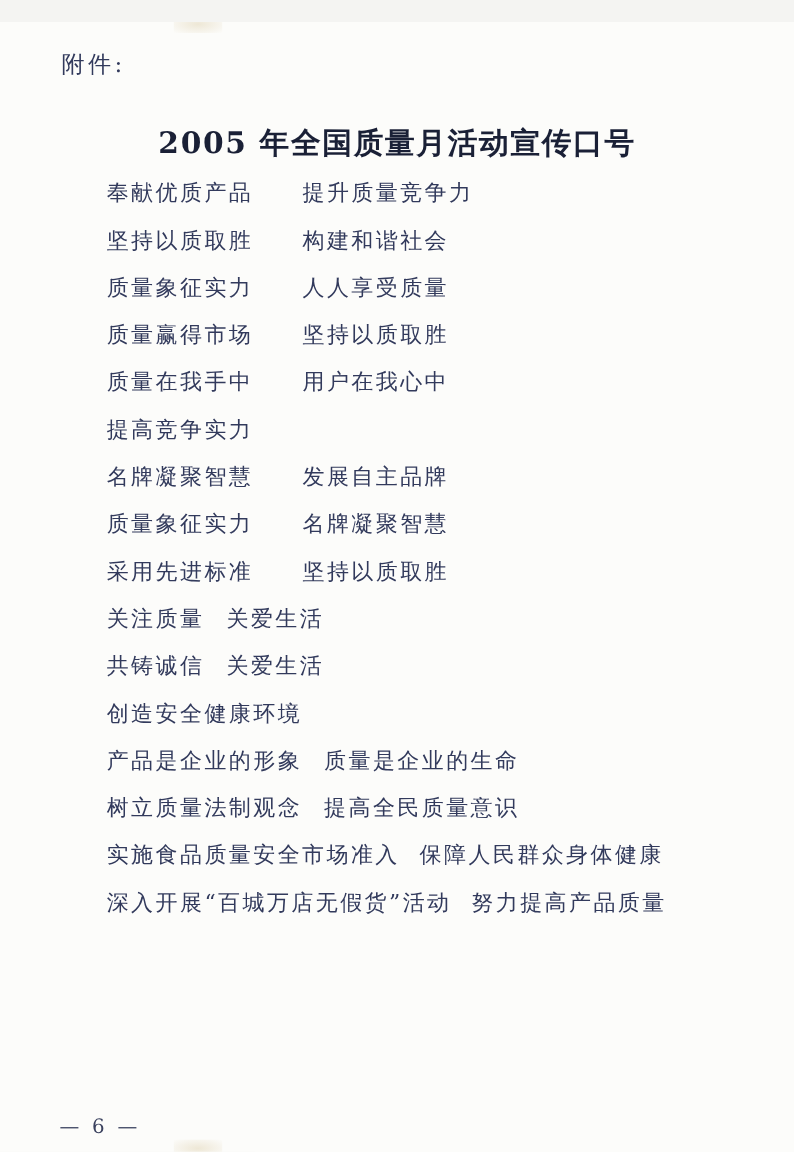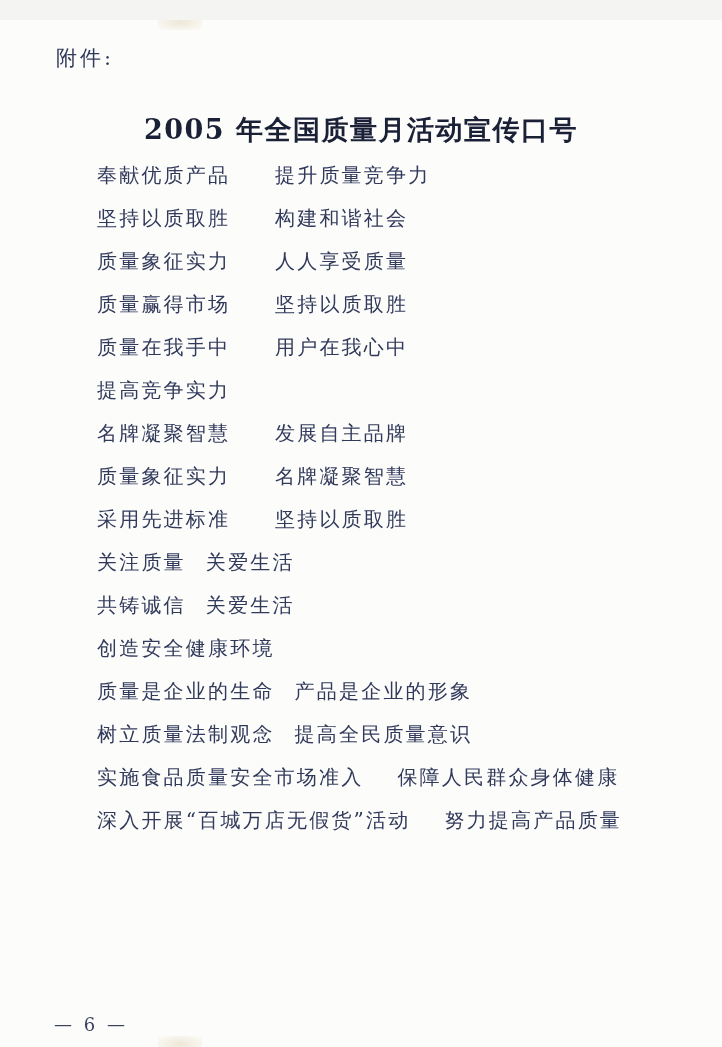--- a/index.html
+++ b/index.html
@@ -62,21 +62,21 @@
     align-items: baseline;
     line-height: 24px;
     margin-bottom: 19px;
     font-size: 20px;
     letter-spacing: 2.2px;
     color: var(--ink);
     white-space: nowrap;
   }
   .row.cols .left { width: 178px; flex: 0 0 178px; }
   .row.flow { column-gap: 20px; }
-  .row.wide { column-gap: 34px; }
+  .row.wide { column-gap: 18px; }
   .row.gap-top { margin-top: 7px; }
   .phrase { display: inline-block; }
 
   .page-number {
     position: absolute;
     left: 54px;
     top: 994px;
     font-size: 18px;
     letter-spacing: 3px;
     color: #3a415e;
@@ -137,22 +137,22 @@
       <span class="phrase">关爱生活</span>
     </div>
     <div class="row flow">
       <span class="phrase">共铸诚信</span>
       <span class="phrase">关爱生活</span>
     </div>
     <div class="row flow">
       <span class="phrase">创造安全健康环境</span>
     </div>
     <div class="row flow">
+      <span class="phrase">产品是企业的形象</span>
       <span class="phrase">质量是企业的生命</span>
-      <span class="phrase">产品是企业的形象</span>
     </div>
     <div class="row flow">
       <span class="phrase">树立质量法制观念</span>
       <span class="phrase">提高全民质量意识</span>
     </div>
     <div class="row flow wide">
       <span class="phrase">实施食品质量安全市场准入</span>
       <span class="phrase">保障人民群众身体健康</span>
     </div>
     <div class="row flow wide">

